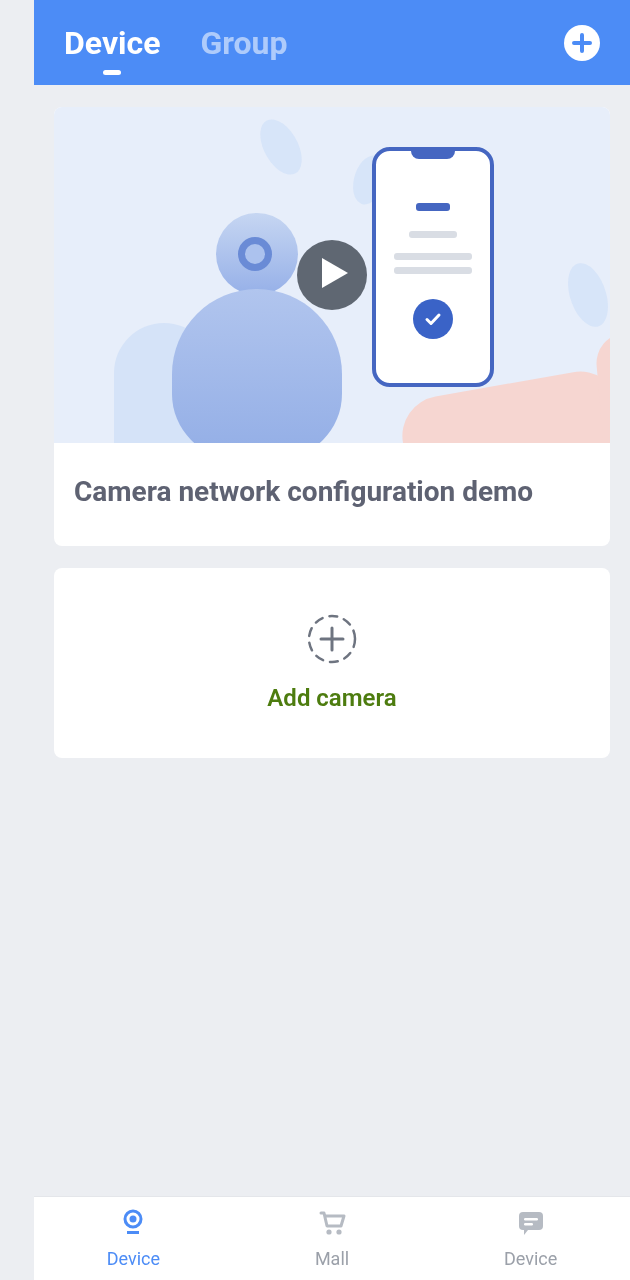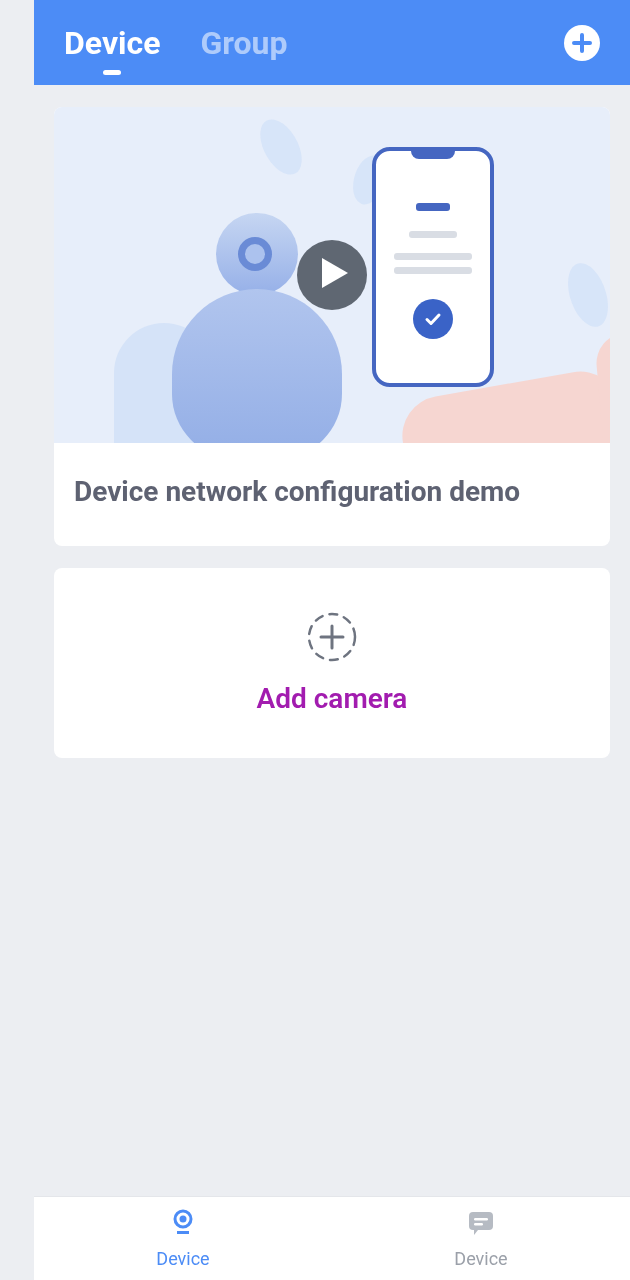--- a/index.html
+++ b/index.html
@@ -245,23 +245,23 @@
     
     .add-camera {
       height: 190px;
       display: flex;
       flex-direction: column;
       align-items: center;
       justify-content: center;
       gap: 20px;
     }
     .add-camera-label {
-      font-size: 28px;
+      font-size: 24px;
       font-weight: 600;
-      color: #a21caf;
+      color: #4d7c0f;
     }
     .dashed-plus {
       width: 50px;
       height: 50px;
       position: relative;
       display: flex;
       align-items: center;
       justify-content: center;
     }
     
@@ -341,21 +341,21 @@
           </div>
         </div>
         <div class="play-btn">
           <span>
             <svg width="26" height="30" viewBox="0 0 26 30">
               <path d="M0 0 L26 15 L0 30 Z" fill="#ffffff"></path>
             </svg>
           </span>
         </div>
       </div>
-      <div class="demo-title">Device network configuration demo</div>
+      <div class="demo-title">Camera network configuration demo</div>
     </div>
 
     <div class="card add-camera">
       <div class="dashed-plus">
         <svg width="50" height="50" viewBox="0 0 50 50">
           <circle cx="25" cy="25" r="23" fill="none" stroke="#6e7480" stroke-width="2.5" stroke-dasharray="8 7" stroke-linecap="round"></circle>
           <path d="M25 14v22M14 25h22" stroke="#6e7480" stroke-width="3" stroke-linecap="round"></path>
         </svg>
       </div>
       <div class="add-camera-label">Add camera</div>
@@ -370,20 +370,30 @@
           <circle cx="15" cy="11" r="8" fill="none" stroke="#4c8cf6" stroke-width="3"></circle>
           <circle cx="15" cy="11" r="3.5" fill="#4c8cf6"></circle>
           <path d="M9 23 h12 v3 h-12z" fill="#4c8cf6"></path>
         </svg>
       </span>
       <span class="nav-label">Device</span>
     </div>
     <div class="nav-item">
       <span>
         <svg width="30" height="30" viewBox="0 0 30 30" fill="#b6bbc3">
+          <path d="M4 5h3l3 13h14l3-10H9" fill="none" stroke="#b6bbc3" stroke-width="3" stroke-linejoin="round" stroke-linecap="round"></path>
+          <circle cx="12" cy="24" r="2.6"></circle>
+          <circle cx="22" cy="24" r="2.6"></circle>
+        </svg>
+      </span>
+      <span class="nav-label">Mall</span>
+    </div>
+    <div class="nav-item">
+      <span>
+        <svg width="30" height="30" viewBox="0 0 30 30" fill="#b6bbc3">
           <rect x="3" y="4" width="24" height="18" rx="4"></rect>
           <path d="M12 22l-4 5v-5z"></path>
           <rect x="8" y="10" width="14" height="2.5" rx="1.2" fill="#ffffff"></rect>
           <rect x="8" y="15" width="9" height="2.5" rx="1.2" fill="#ffffff"></rect>
         </svg>
       </span>
       <span class="nav-label">Device</span>
     </div>
   </div>
 

